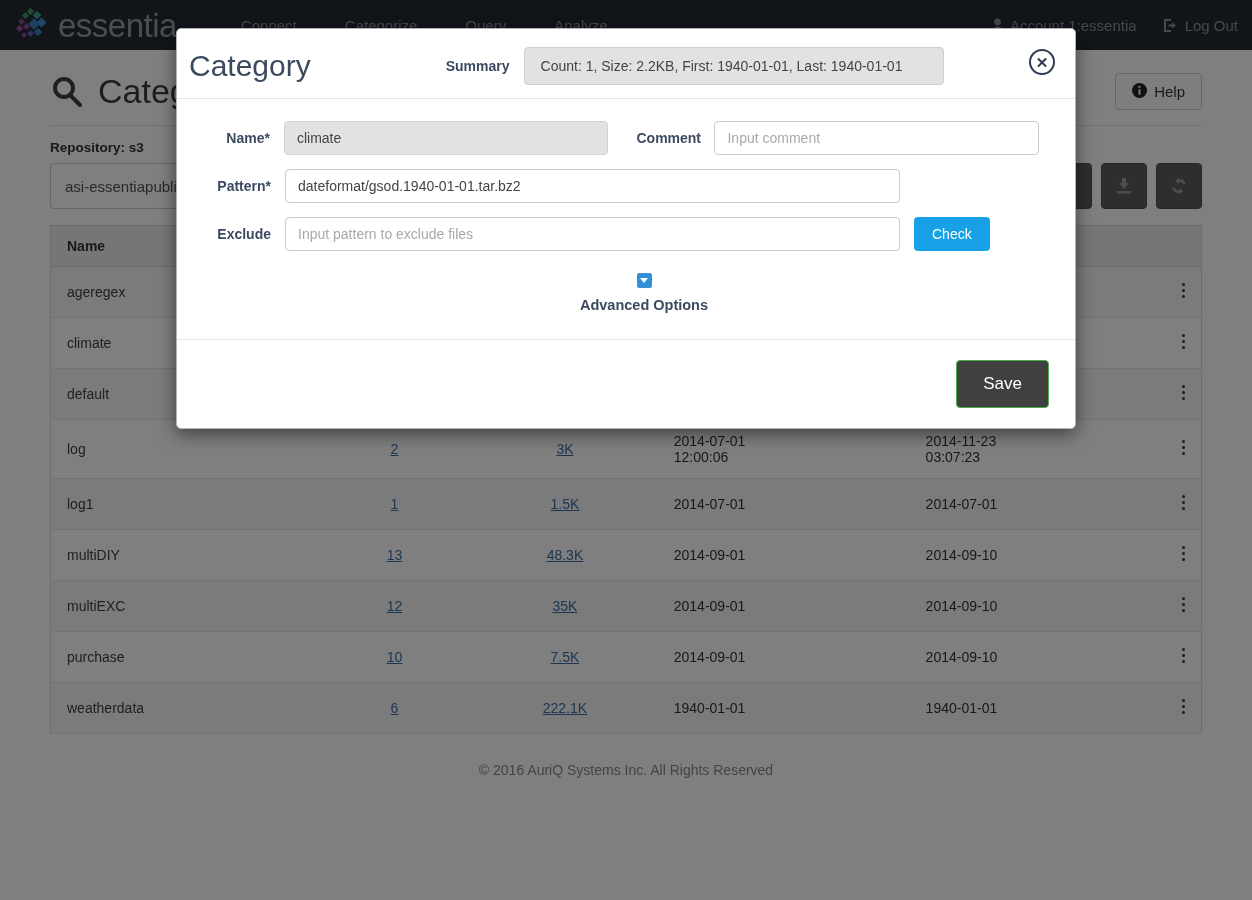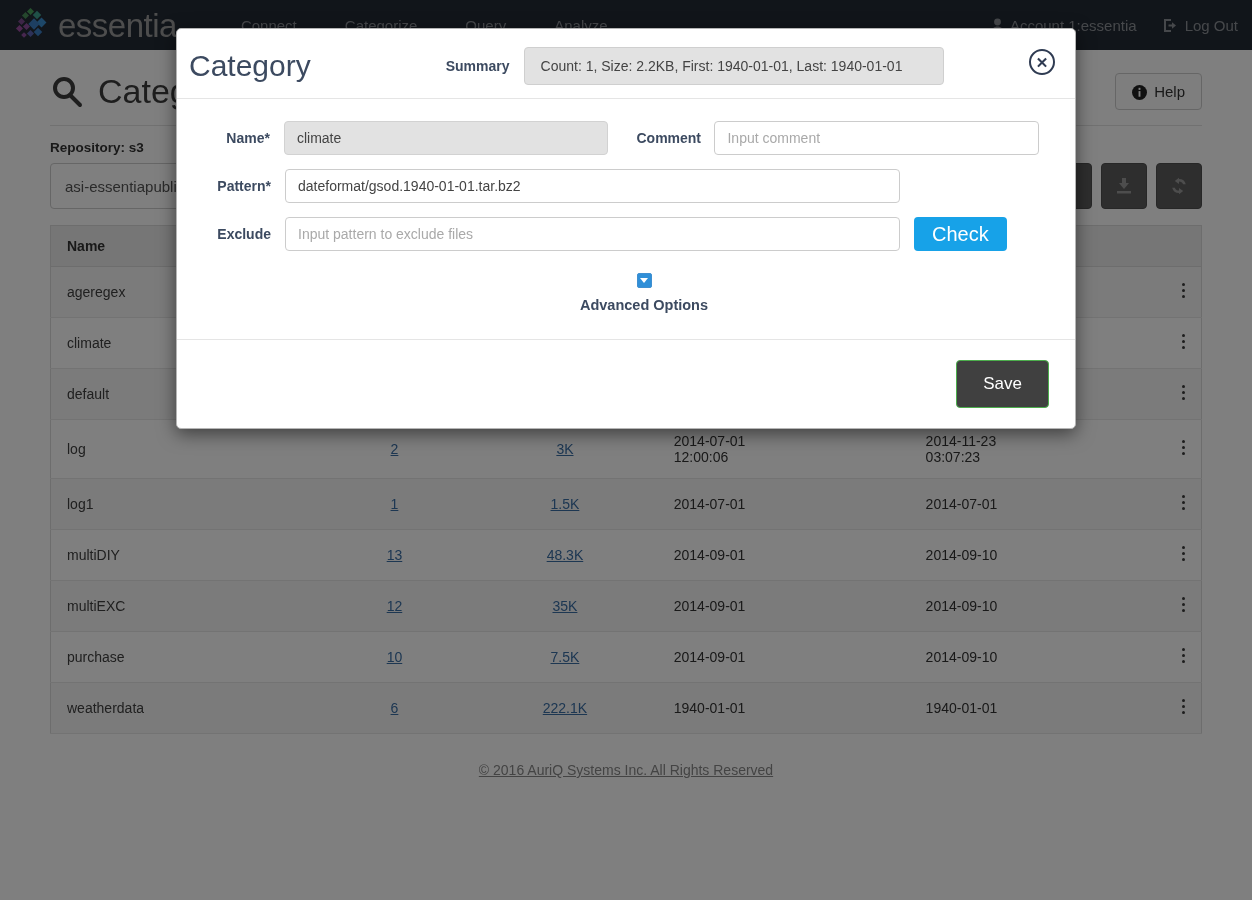--- a/index.html
+++ b/index.html
@@ -63,21 +63,21 @@
     display: flex; align-items: center; justify-content: space-between;
     padding: 22px 0 14px 0;
   }
   .page-title {
     font-size: 34px; color: #3d3d3d; display: flex; align-items: center; gap: 14px;
     font-weight: 400;
   }
   .help-btn {
     border: 1px solid #cccccc; background: #fdfdfd; border-radius: 4px;
     padding: 9px 16px; font-size: 15px; color: #333; display: flex;
-    align-items: flex-end; gap: 7px; cursor: pointer;
+    align-items: flex-start; gap: 7px; cursor: pointer;
   }
   .hr { border: 0; border-top: 1px solid #e2e2e2; margin: 0 0 14px 0; }
 
   .repo-label { font-size: 13.5px; font-weight: bold; color: #333; margin-bottom: 8px; }
 
   .toolbar { display: flex; align-items: center; justify-content: space-between; }
   .repo-select {
     width: 330px; height: 46px; border: 1px solid #cccccc; border-radius: 4px;
     background: #fff; display: flex; align-items: center; padding: 0 14px;
     font-size: 15px; color: #555; position: relative;
@@ -110,21 +110,21 @@
   table.cat-table tbody tr:nth-child(odd) { background: #f7f7f7; }
   table.cat-table tbody tr:nth-child(even) { background: #ffffff; }
   td.c-name a { color: #404040; text-decoration: none; cursor: pointer; }
   td.c-num, td.c-size { text-align: center; }
   td.c-num a, td.c-size a { color: #3a6ea5; text-decoration: underline; cursor: pointer; }
   td.c-date { text-align: left; white-space: pre-line; }
   td.c-menu { text-align: right; width: 40px; }
   .kebab { display: inline-block; line-height: 5px; cursor: pointer; color: #444; font-size: 17px; letter-spacing: 0; }
   .kebab b { display: block; width: 3px; height: 3px; background: #3b3b3b; border-radius: 50%; margin: 3px 0; }
 
-  .footer { text-align: center; font-size: 14px; color: #888; padding: 28px 0 10px 0; text-decoration: underline; }
+  .footer { text-align: center; font-size: 14px; color: #888; padding: 28px 0 10px 0; }
 
   
   #overlay {
     position: absolute; top: 0; left: 0; width: 1252px; height: 900px;
     background: rgba(0,0,0,0.5);
   }
 
   
   #modal {
     position: absolute; left: 176px; top: 28px;
@@ -174,21 +174,21 @@
     padding: 0 12px; font-size: 14px; color: #444; background: #fff;
     font-family: "Liberation Sans", sans-serif; outline: none;
   }
   .inp::placeholder { color: #a9a9a9; }
   .inp.readonlyish { background: #e2e2e2; border-color: #d2d2d2; }
   .inp-name { width: 330px; }
   .inp-comment { width: 330px; }
   .inp-wide { width: 615px; }
   .check-btn {
     margin-left: 14px; background: #17a2e8; color: #fff; border: 0;
-    border-radius: 4px; height: 34px; padding: 0 18px; font-size: 20px;
+    border-radius: 4px; height: 34px; padding: 0 18px; font-size: 14px;
     cursor: pointer; font-family: "Liberation Sans", sans-serif;
   }
   .adv-row { display: flex; align-items: center; gap: 9px; margin-top: 22px; padding-left: 36px; flex-direction: column; }
   .adv-toggle {
     width: 15px; height: 15px; border: 1px solid #3f8fd0; border-radius: 2px;
     background: #2f8fd8; display: flex; align-items: center; justify-content: center;
     cursor: pointer;
   }
   .adv-toggle i {
     width: 0; height: 0; border-left: 4px solid transparent;

